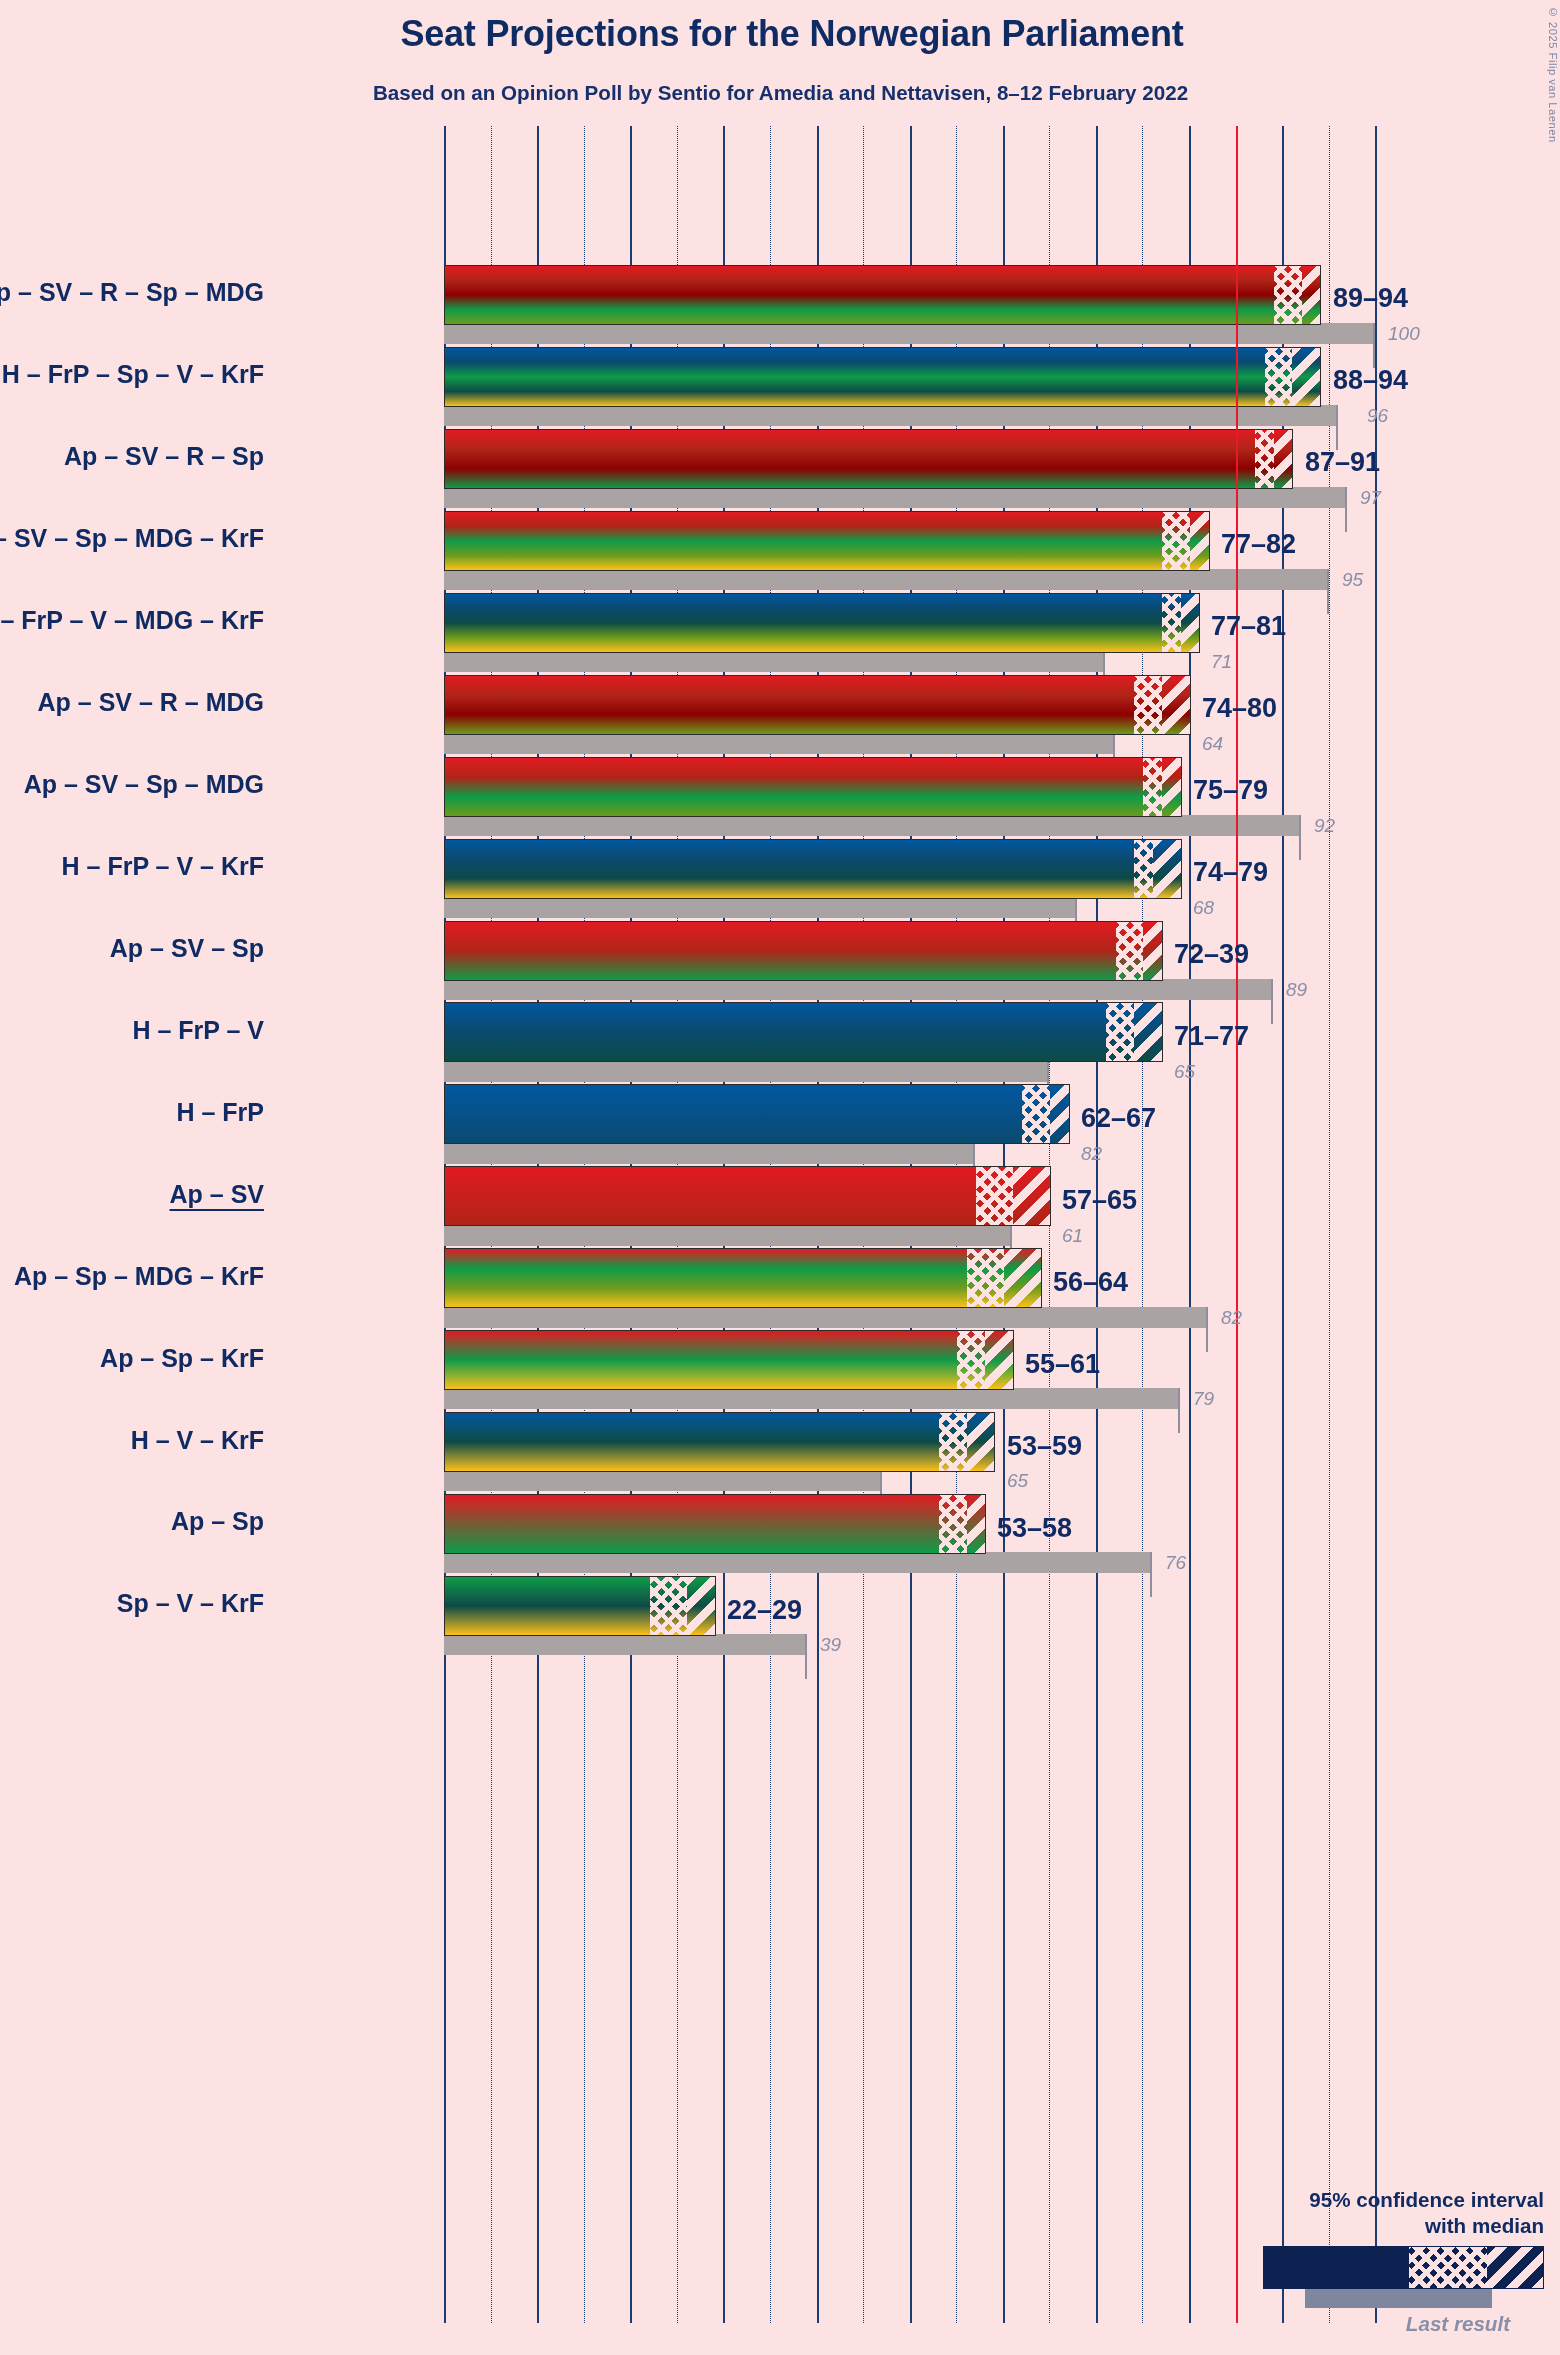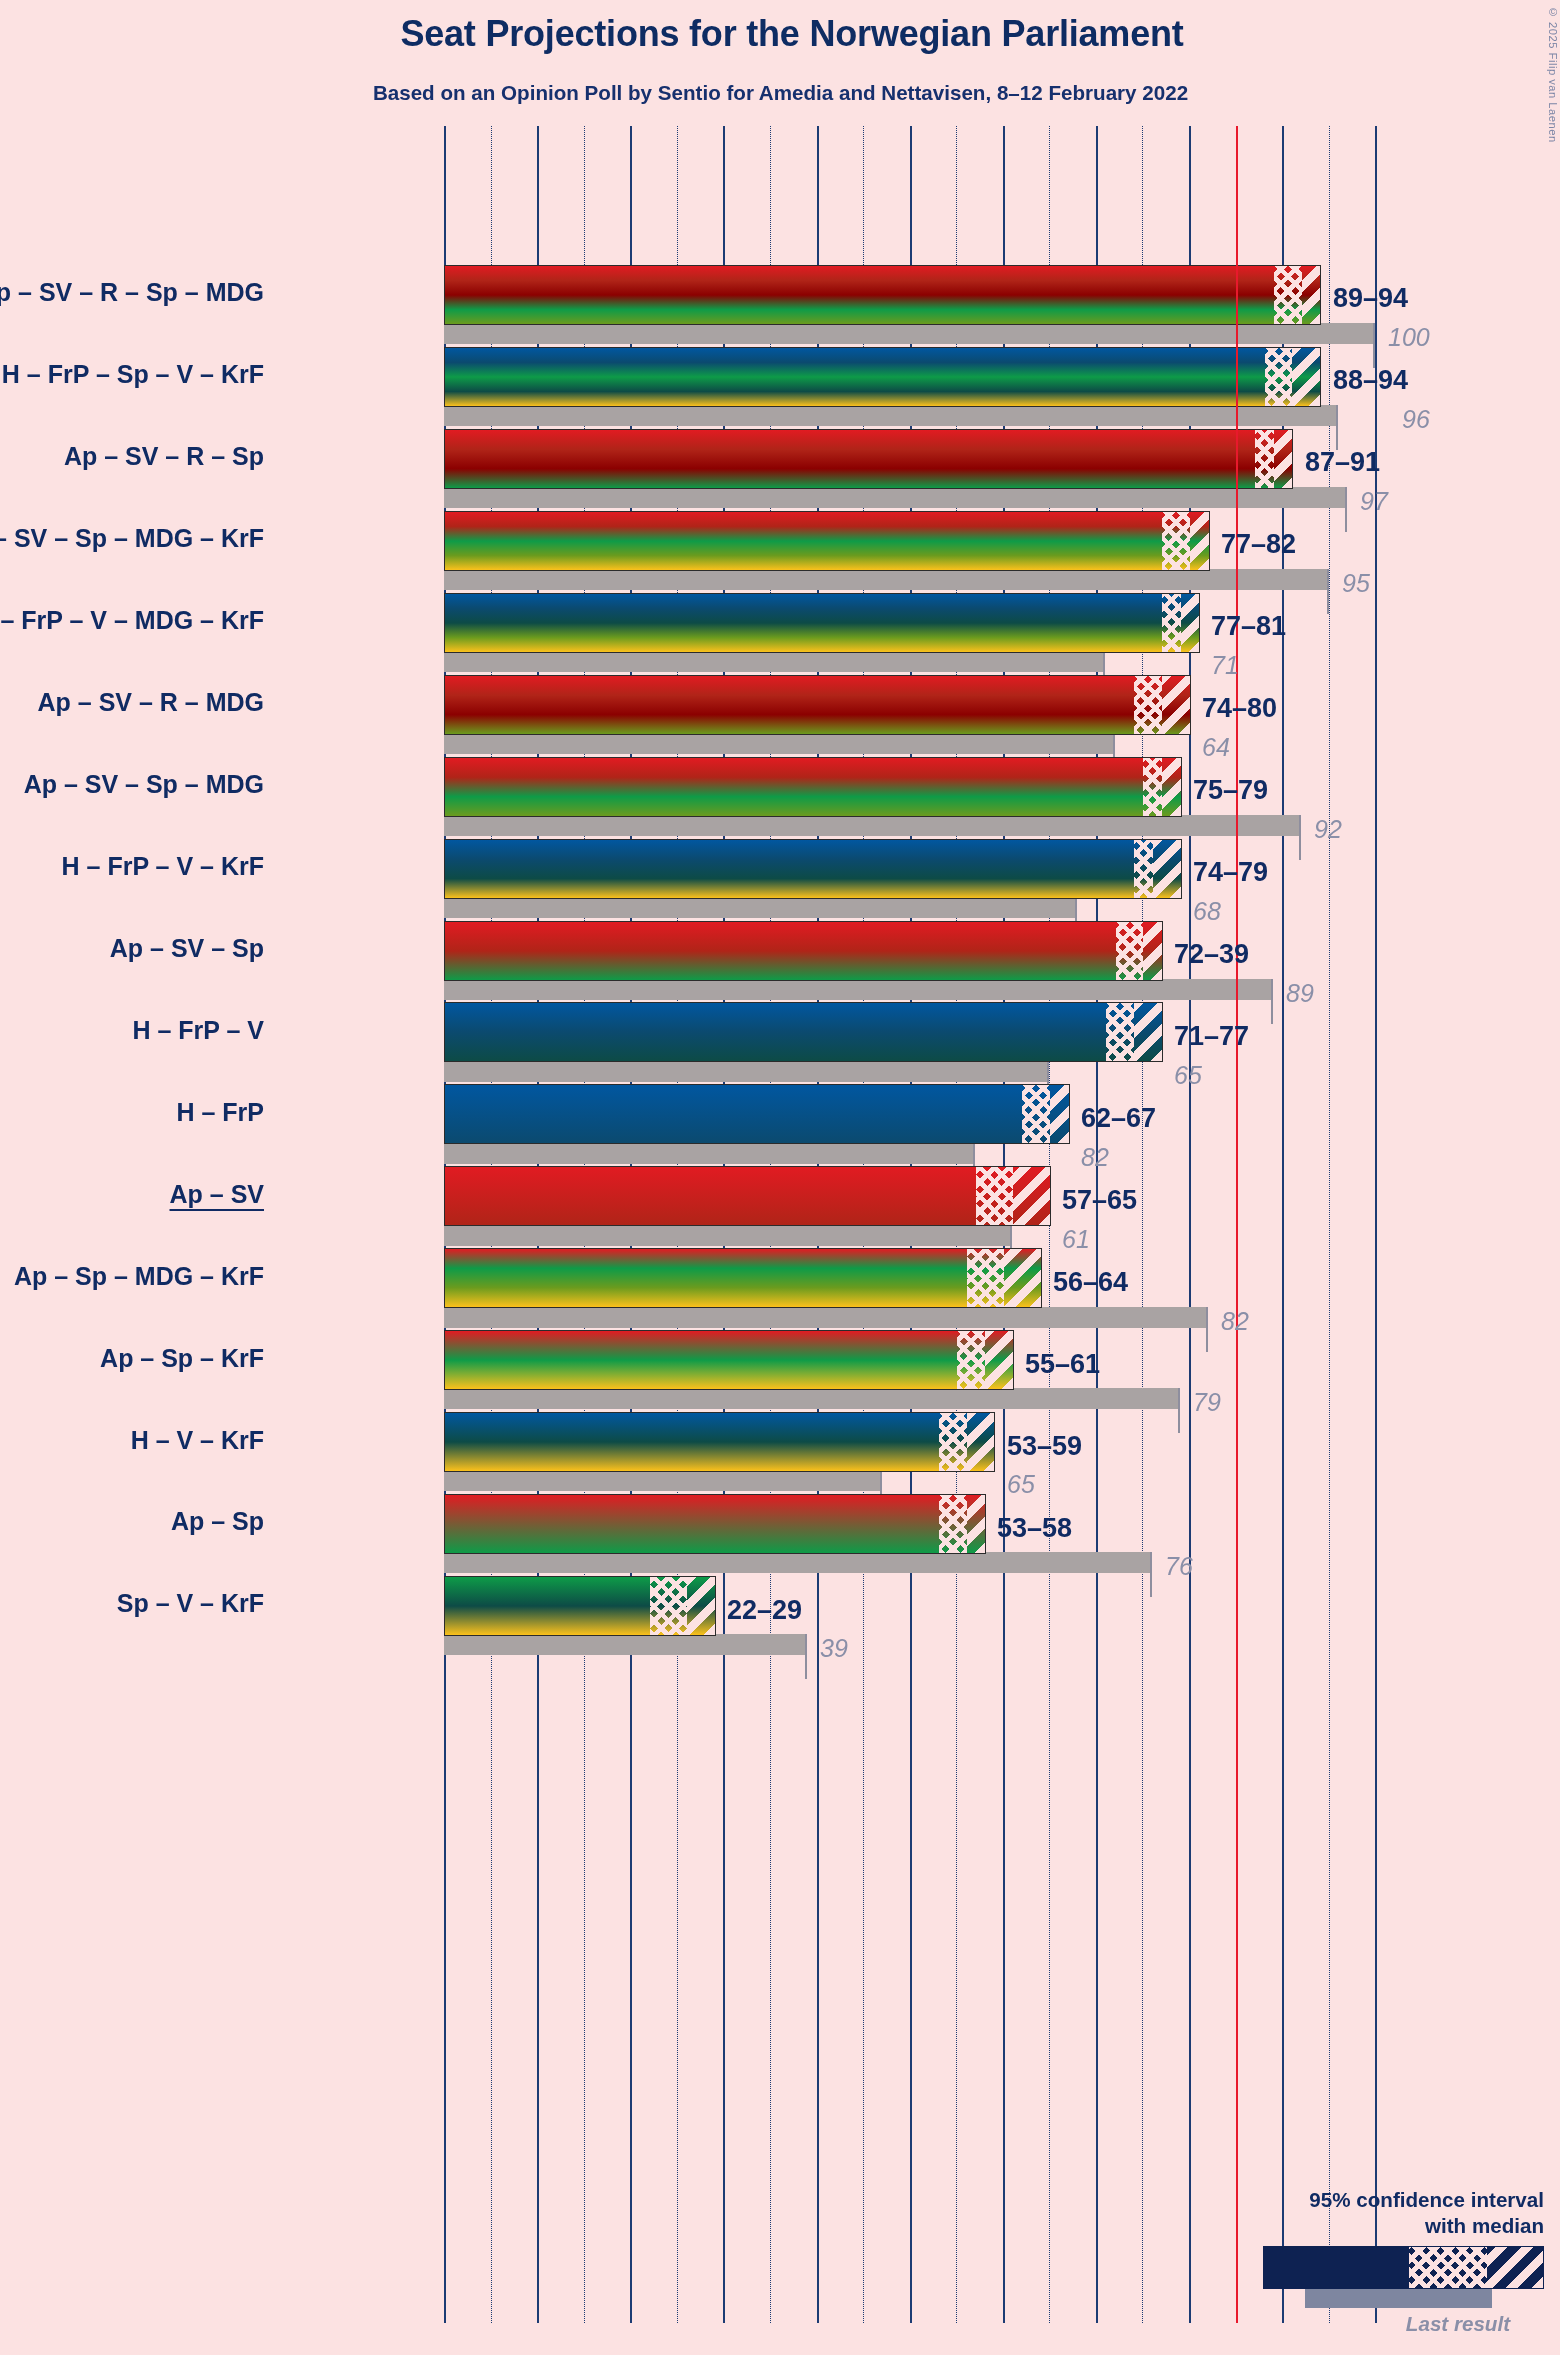--- a/index.html
+++ b/index.html
@@ -81,21 +81,21 @@
     z-index:5;
   }
   .rowlabel.gov{text-decoration:underline;text-underline-offset:5.6px;}
   .ci{
     position:absolute;
     font-size:27px;font-weight:bold;color:#102B63;
     white-space:nowrap;z-index:5;
   }
   .last{
     position:absolute;
-    font-size:25px;font-style:italic;color:#8A8FA8;
+    font-size:19px;font-style:italic;color:#8A8FA8;
     white-space:nowrap;z-index:5;
   }
   
   #legend{
     position:absolute;right:17px;bottom:19px;width:337px;
     text-align:right;z-index:8;
   }
   #legend .ltext{
     font-size:20.6px;font-weight:bold;color:#102B63;line-height:1.25;
   }
@@ -182,21 +182,21 @@
         <div class="sgrad" style="background: linear-gradient(rgb(1, 87, 160) 0%, rgb(11, 74, 111) 25%, rgb(14, 155, 72) 50%, rgb(13, 75, 70) 75%, rgb(251, 193, 28) 100%);"></div>
         <div class="mask"></div>
       </div>
       <div class="seg diag" style="left: 847px; width: 28px;">
         <div class="sgrad" style="background: linear-gradient(rgb(1, 87, 160) 0%, rgb(11, 74, 111) 25%, rgb(14, 155, 72) 50%, rgb(13, 75, 70) 75%, rgb(251, 193, 28) 100%);"></div>
         <div class="mask"></div>
       </div>
     </div>
     <div class="rowlabel" style="top: 234px;">H – FrP – Sp – V – KrF</div>
     <div class="ci" style="left: 889px; top: 239px;">88–94</div>
-    <div class="last" style="left: 958px; top: 279px;">96</div>
+    <div class="last" style="left: 923px; top: 279px;">96</div>
     <div class="lastresult" style="top: 361px; width: 903px;"></div>
     <div class="lrtick" style="left: 901px; top: 361px; height: 45px;"></div>
     <div class="bar" style="top: 303px; width: 849px;">
       <div class="seg solid" style="left: 0px; width: 810px;">
         <div class="sgrad" style="background: linear-gradient(rgb(225, 27, 34) 0%, rgb(176, 36, 24) 33.3333%, rgb(139, 0, 0) 66.6667%, rgb(14, 155, 72) 100%);"></div>
       </div>
       <div class="seg cross" style="left: 810px; width: 18.6px;">
         <div class="sgrad" style="background: linear-gradient(rgb(225, 27, 34) 0%, rgb(176, 36, 24) 33.3333%, rgb(139, 0, 0) 66.6667%, rgb(14, 155, 72) 100%);"></div>
         <div class="mask"></div>
       </div>

